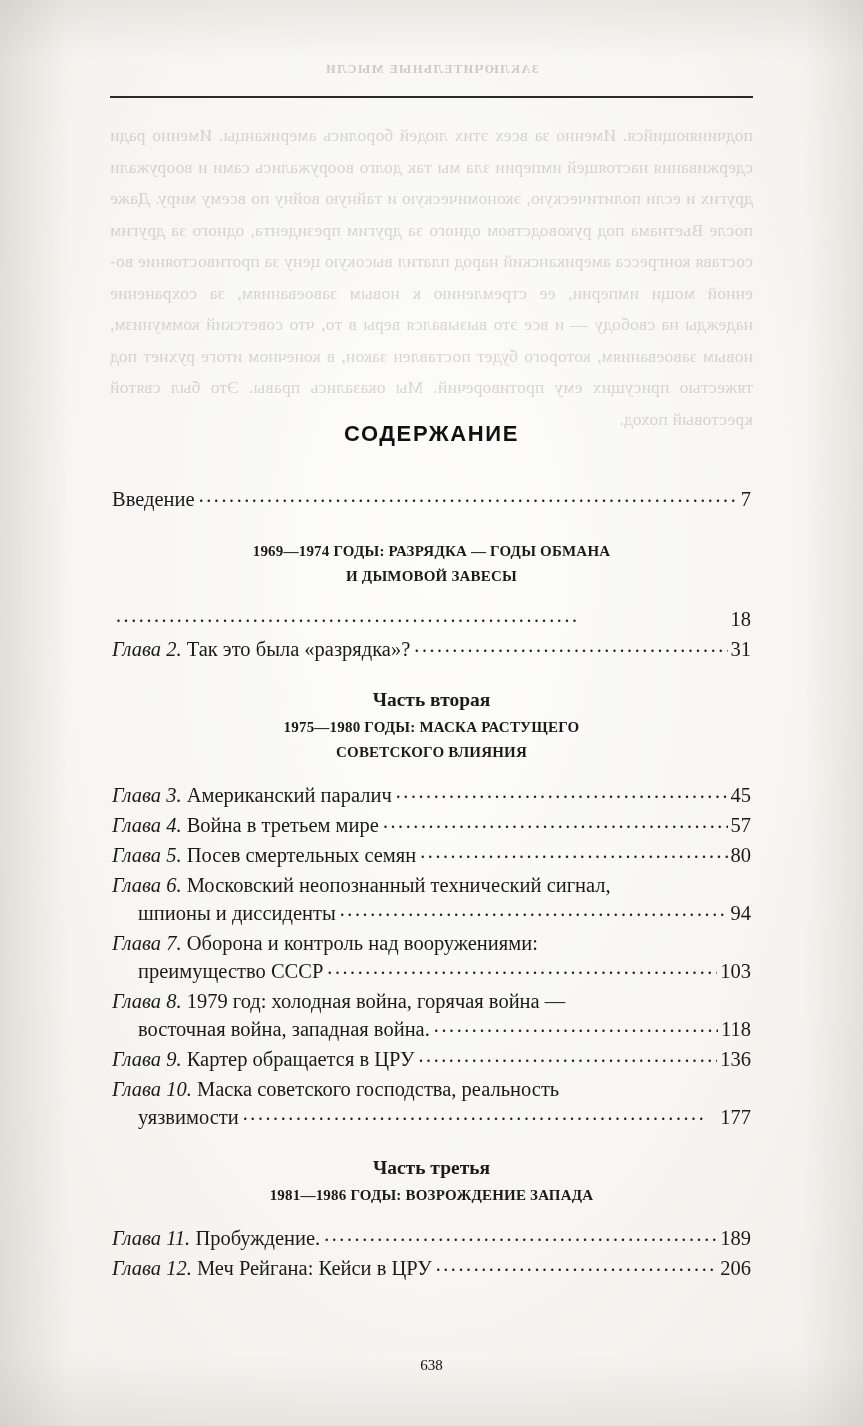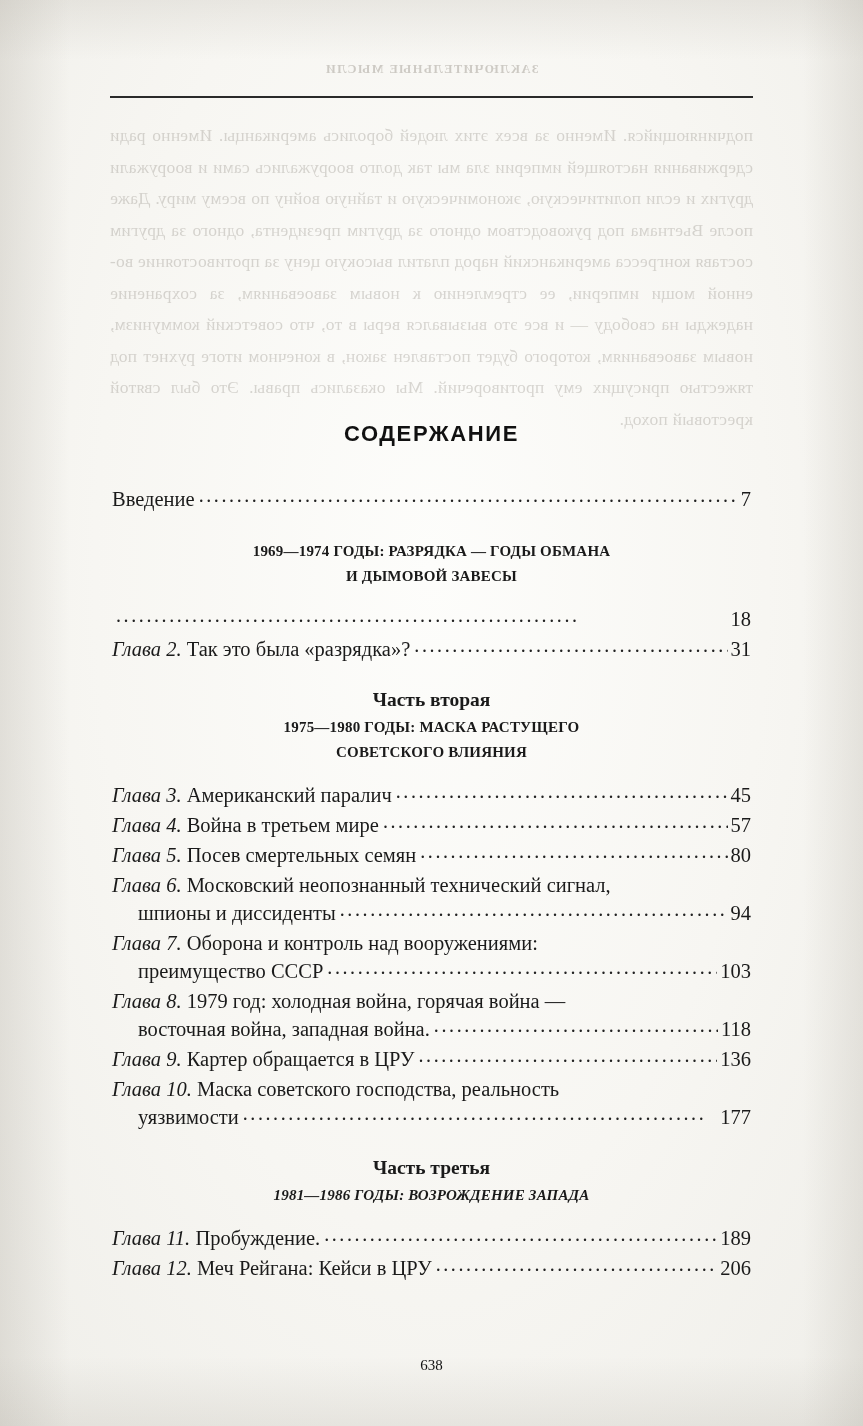--- a/index.html
+++ b/index.html
@@ -266,21 +266,21 @@
       <span class="firstline"><i>Глава 10.</i> <span>Маска советского господства, реальность</span></span>
       <span class="line2">
         <span class="lbl">уязвимости</span>
         <span class="dots">.............................................................</span>
         <span class="pg">177</span>
       </span>
     </div>
 
     <div class="part">Часть третья</div>
     <div class="part-title">
-      <span style="white-space:pre-line;font-style:italic;">1981—1986 ГОДЫ: ВОЗРОЖДЕНИЕ ЗАПАДА</span>
+      <span style="white-space:pre-line;">1981—1986 ГОДЫ: ВОЗРОЖДЕНИЕ ЗАПАДА</span>
     </div>
 
     <div class="entry">
       <span class="lbl"><i>Глава 11.</i> <span>Пробуждение.</span></span>
       <span class="dots">.............................................................</span>
       <span class="pg">189</span>
     </div>
 
     <div class="entry">
       <span class="lbl"><i>Глава 12.</i> <span>Меч Рейгана: Кейси в ЦРУ</span></span>

